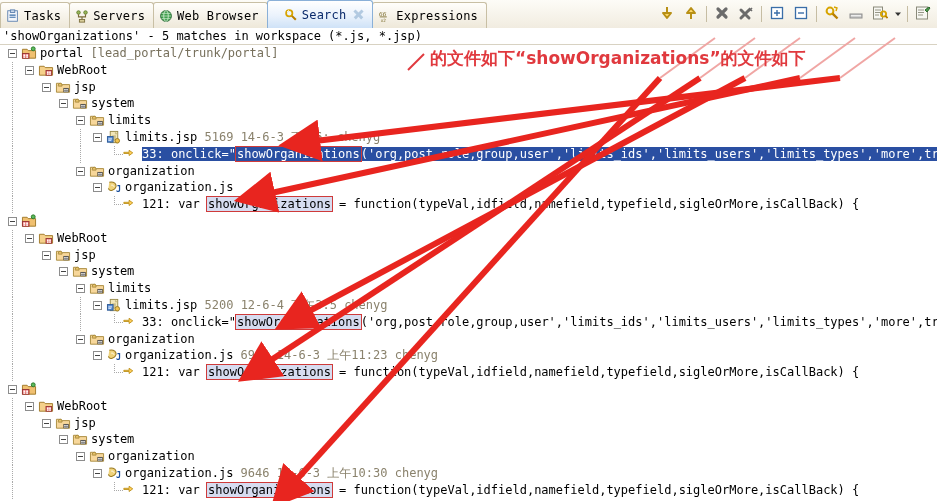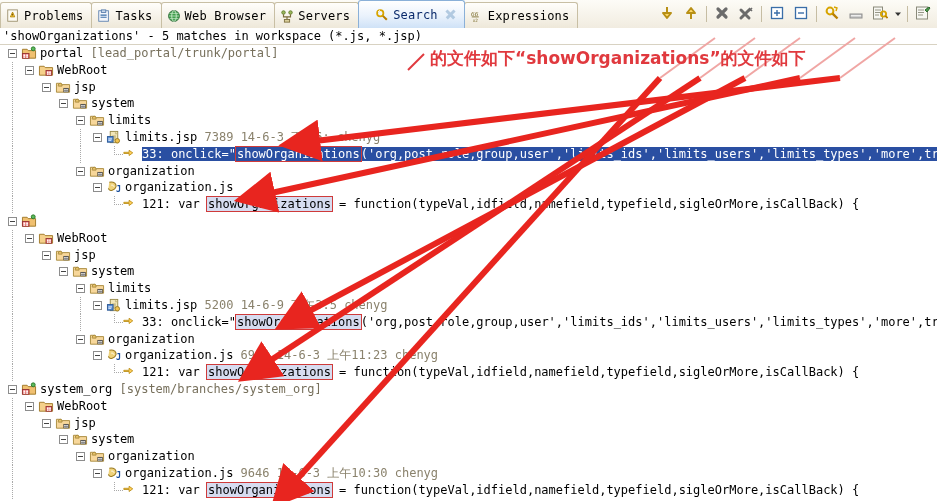--- a/index.html
+++ b/index.html
@@ -113,50 +113,42 @@
     font-size:17px;color:#e0393e;font-weight:600;white-space:nowrap;
     z-index:10;pointer-events:none;
   }
 </style>
 </head>
 <body>
 
 <div id="tabbar">
     <div class="tab">
       <span class="tabicon"><svg width="14" height="14" viewBox="0 0 16 16" xmlns="http://www.w3.org/2000/svg">
-          <rect x="2" y="1" width="11" height="13" fill="#fdfbf2" stroke="#9a8f6c"></rect>
-          <path d="M7.5 3.5 L10 9 H5 Z" fill="#ffd34d" stroke="#b08200"></path>
-          <rect x="7" y="5.5" width="1" height="2" fill="#6a4a00"></rect>
-        </svg></span>
-      <span class="tlabel">Problems</span>
-    </div>
-    <div class="tab">
-      <span class="tabicon"><svg width="14" height="14" viewBox="0 0 16 16" xmlns="http://www.w3.org/2000/svg">
           <rect x="2" y="2" width="11" height="12" fill="#f3f6fb" stroke="#5a7fae"></rect>
           <rect x="5" y="1" width="5" height="3" fill="#c9d8ea" stroke="#5a7fae"></rect>
           <path d="M4 7h7M4 9.5h7" stroke="#3a6ea8" stroke-width="1.2"></path>
         </svg></span>
       <span class="tlabel">Tasks</span>
-    </div>
-    <div class="tab">
-      <span class="tabicon"><svg width="14" height="14" viewBox="0 0 16 16" xmlns="http://www.w3.org/2000/svg">
-          <circle cx="8" cy="8" r="6.2" fill="#3f9e4d" stroke="#23632f"></circle>
-          <ellipse cx="8" cy="8" rx="2.6" ry="6.2" fill="none" stroke="#cfeccf"></ellipse>
-          <path d="M2 8h12M3 5h10M3 11h10" stroke="#cfeccf" stroke-width=".8" fill="none"></path>
-        </svg></span>
-      <span class="tlabel">Web Browser</span>
     </div>
     <div class="tab">
       <span class="tabicon"><svg width="14" height="14" viewBox="0 0 16 16" xmlns="http://www.w3.org/2000/svg">
           <circle cx="4" cy="4" r="2" fill="#9ab85b" stroke="#5f7a2a"></circle>
           <circle cx="12" cy="4" r="2" fill="#9ab85b" stroke="#5f7a2a"></circle>
           <path d="M4 6v3h8V6M8 9v3" stroke="#7a6c3a" stroke-width="1.3" fill="none"></path>
           <rect x="5" y="12" width="6" height="3" fill="#d9cf9c" stroke="#7a6c3a"></rect>
         </svg></span>
       <span class="tlabel">Servers</span>
+    </div>
+    <div class="tab">
+      <span class="tabicon"><svg width="14" height="14" viewBox="0 0 16 16" xmlns="http://www.w3.org/2000/svg">
+          <circle cx="8" cy="8" r="6.2" fill="#3f9e4d" stroke="#23632f"></circle>
+          <ellipse cx="8" cy="8" rx="2.6" ry="6.2" fill="none" stroke="#cfeccf"></ellipse>
+          <path d="M2 8h12M3 5h10M3 11h10" stroke="#cfeccf" stroke-width=".8" fill="none"></path>
+        </svg></span>
+      <span class="tlabel">Web Browser</span>
     </div>
     <div class="tab active">
       <span class="tabicon"><svg width="14" height="14" viewBox="0 0 16 16" xmlns="http://www.w3.org/2000/svg">
           <circle cx="6" cy="6" r="3.6" fill="none" stroke="#d7a400" stroke-width="2"></circle>
           <path d="M9 9l4.5 4.5" stroke="#b97f00" stroke-width="2.4"></path>
           <path d="M3.5 4.5l2-2" stroke="#fff" stroke-width="1"></path>
         </svg></span>
       <span class="tlabel">Search</span>
       <span class="closex"></span>
     </div>
@@ -319,21 +311,21 @@
       <span class="guide" style="left:80px"></span>
       <span class="expander" style="left:93px"></span>
       <span class="ico" style="left:106px"><svg width="16" height="15" viewBox="0 0 16 16" xmlns="http://www.w3.org/2000/svg">
           <rect x="4" y="1.5" width="8" height="12" fill="#f2e6b8" stroke="#9a8a4a"></rect>
           <path d="M6 6.5h4M6 8.5h4M6 10.5h3" stroke="#9a8a4a" stroke-width=".8"></path>
           <rect x="1" y="7" width="6" height="6" fill="#5b8fd6" stroke="#2d5a96"></rect>
           <path d="M2 9.5h4M2 11h3" stroke="#fff" stroke-width=".9"></path>
           <path d="M9 1.5l3 3h-3z" fill="#cbbd85"></path>
           <circle cx="11.5" cy="11.5" r="2.4" fill="#f3c34e" stroke="#9a7a20"></circle>
         </svg></span>
-      <span class="label" style="left:125px"><span>limits.jsp</span> <span class="meta">7389</span>  <span class="meta">14-6-3</span> <span class="meta">下午6:</span>   <span class="meta">chenyg</span></span>
+      <span class="label" style="left:125px"><span>limits.jsp</span> <span class="meta">5169</span>  <span class="meta">14-6-3</span> <span class="meta">下午6:</span>   <span class="meta">chenyg</span></span>
     </div>
     <div class="row" style="top: 100.8px; position: absolute; left: 0px; width: 937px;">
       <span class="guide" style="left:12px"></span>
       <span class="guide" style="left:80px"></span>
       <span class="hline" style="left:114px;width:10px"></span>
       <span class="guide" style="left:114px;height:9px;top:0"></span>
       <span class="ico" style="left:123px"><svg width="13" height="13" viewBox="0 0 16 16" xmlns="http://www.w3.org/2000/svg">
           <path d="M1 6.5h6.5V4l4.5 3.2L7.5 10.5V8H1z" fill="#ffcf5a" stroke="#b8890f" stroke-width="1" stroke-linejoin="round"></path>
         </svg></span>
       <span class="label" style="left:142px"><span class="hl-sel"><span class="num" style="color:#fff">33:</span><span> onclick="</span><span class="mark">showOrganizations</span><span>('org,post,role,group,user','limits_ids','limits_users','limits_types','more',true);"&gt;选择&lt;/a&gt;&lt;a</span></span></span>
@@ -444,21 +436,21 @@
       <span class="guide" style="left:80px"></span>
       <span class="expander" style="left:93px"></span>
       <span class="ico" style="left:106px"><svg width="16" height="15" viewBox="0 0 16 16" xmlns="http://www.w3.org/2000/svg">
           <rect x="4" y="1.5" width="8" height="12" fill="#f2e6b8" stroke="#9a8a4a"></rect>
           <path d="M6 6.5h4M6 8.5h4M6 10.5h3" stroke="#9a8a4a" stroke-width=".8"></path>
           <rect x="1" y="7" width="6" height="6" fill="#5b8fd6" stroke="#2d5a96"></rect>
           <path d="M2 9.5h4M2 11h3" stroke="#fff" stroke-width=".9"></path>
           <path d="M9 1.5l3 3h-3z" fill="#cbbd85"></path>
           <circle cx="11.5" cy="11.5" r="2.4" fill="#f3c34e" stroke="#9a7a20"></circle>
         </svg></span>
-      <span class="label" style="left:125px"><span>limits.jsp</span> <span class="meta">5200</span>  <span class="meta">14-6-9</span> <span class="meta">下午3:5</span>   <span class="meta">chenyg</span></span>
+      <span class="label" style="left:125px"><span>limits.jsp</span> <span class="meta">5200</span>  <span class="meta">12-6-4</span> <span class="meta">下午3:5</span>   <span class="meta">chenyg</span></span>
     </div>
     <div class="row" style="top: 268.8px; position: absolute; left: 0px; width: 937px;">
       <span class="guide" style="left:12px"></span>
       <span class="guide" style="left:80px"></span>
       <span class="hline" style="left:114px;width:10px"></span>
       <span class="guide" style="left:114px;height:9px;top:0"></span>
       <span class="ico" style="left:123px"><svg width="13" height="13" viewBox="0 0 16 16" xmlns="http://www.w3.org/2000/svg">
           <path d="M1 6.5h6.5V4l4.5 3.2L7.5 10.5V8H1z" fill="#ffcf5a" stroke="#b8890f" stroke-width="1" stroke-linejoin="round"></path>
         </svg></span>
       <span class="label" style="left:142px"><span class=""><span class="num">33:</span><span> onclick="</span><span class="mark">showOrganizations</span><span>('org,post,role,group,user','limits_ids','limits_users','limits_types','more',true);"&gt;选择&lt;/a&gt;&lt;a</span></span></span>
@@ -500,21 +492,20 @@
       <span class="expander" style="left:8px"></span>
       <span class="ico" style="left:21px"><svg width="16" height="15" viewBox="0 0 16 16" xmlns="http://www.w3.org/2000/svg">
           <path d="M1 3.5h5l1.2 1.4H15V13H1z" fill="#f0c070" stroke="#a07a2a"></path>
           <rect x="1" y="8" width="7" height="5" fill="#e66a6a" stroke="#9a3535"></rect>
           <rect x="2" y="9" width="2" height="1.6" fill="#fff"></rect>
           <rect x="5" y="9" width="2" height="1.6" fill="#fff"></rect>
           <rect x="2" y="11" width="2" height="1.6" fill="#fff"></rect>
           <rect x="5" y="11" width="2" height="1.6" fill="#fff"></rect>
           <circle cx="12.5" cy="3" r="2.1" fill="#5bba5b" stroke="#2c7a2c"></circle>
         </svg></span>
-      <span class="label" style="left:40px"><span>system_org</span> <span class="path">[system/branches/system_org]</span></span>
     </div>
     <div class="row" style="top: 352.8px; position: absolute; left: 0px; width: 937px;">
       <span class="guide" style="left:12px"></span>
       <span class="expander" style="left:25px"></span>
       <span class="ico" style="left:38px"><svg width="16" height="15" viewBox="0 0 16 16" xmlns="http://www.w3.org/2000/svg">
           <path d="M1 3.5h5l1.2 1.4H15V13H1z" fill="#f5d08a" stroke="#a07a2a"></path>
           <rect x="8" y="8" width="6" height="5" fill="#e66a6a" stroke="#9a3535"></rect>
           <rect x="9" y="9" width="1.8" height="1.6" fill="#fff"></rect>
           <rect x="11.4" y="9" width="1.8" height="1.6" fill="#fff"></rect>
           <rect x="9" y="11" width="1.8" height="1.6" fill="#fff"></rect>

